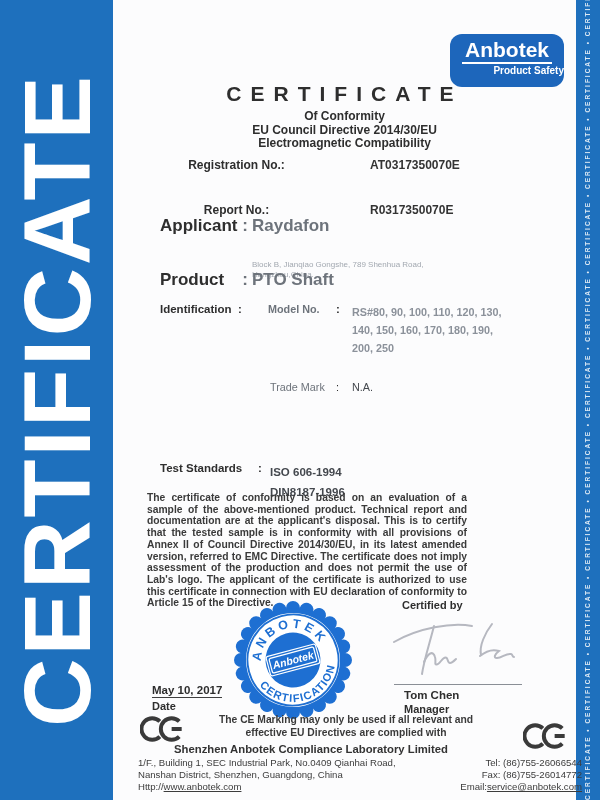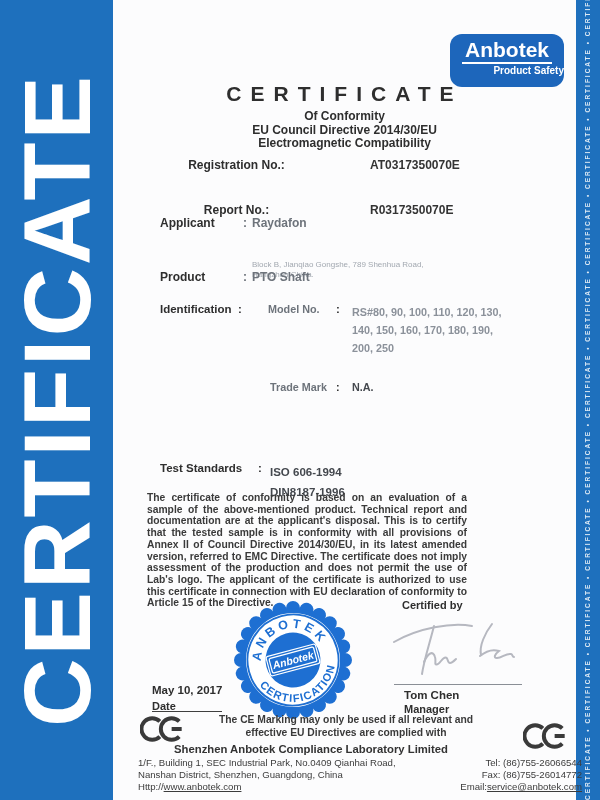--- a/index.html
+++ b/index.html
@@ -33,48 +33,48 @@
   .cert-sub { font-size:12px; font-weight:bold; line-height:13.5px; }
   .cert-sub.first { margin-top:4px; }
 
   .reg-row { position:absolute; left:113px; width:463px; display:flex;
              font-size:12px; font-weight:bold; }
   .reg-row .lbl { width:247px; text-align:center; }
   .reg-row .val { margin-left:10px; color:#333; }
 
   
   .frow { position:absolute; left:160px; display:grid; grid-template-columns:78px 14px auto;
-          font-size:12px; font-weight:bold; }
+          font-size:17px; font-weight:bold; }
   .frow .colon { text-align:center; color:#6d737b; }
   .fval { color:#6d737b; }
   .addr { position:absolute; left:252px; top:236px; font-size:8px; line-height:10px;
           color:#a2a8b0;margin-top:24px; }
   .idrow { position:absolute; left:160px; top:303px; display:grid;
            grid-template-columns:78px 14px 84px 16px auto;
            font-size:11.5px; font-weight:bold; }
   .idrow .model-lbl { padding-left:16px; color:#6d737b; font-size:10.8px; }
   .model-vals { font-size:10.8px; color:#8b919a; line-height:18px; }
   .tmrow { position:absolute; left:270px; top:381px; display:grid;
-           grid-template-columns:66px 16px auto; font-size:10.8px; font-weight:bold; }
+           grid-template-columns:66px 16px auto; font-size:10.8px; font-weight:normal; }
   .tsrow { position:absolute; left:160px; top:462px; display:grid;
            grid-template-columns:98px 12px auto; font-size:11.5px; font-weight:bold; }
   .ts-vals { line-height:20px; color:#44484e; }
 
   .statement { position:absolute; left:147px; top:492px; width:320px;
                font-size:10.3px; font-weight:bold; line-height:11.7px;
                text-align:justify; color:#3a3a3a; }
 
   .certified-label { position:absolute; left:402px; top:599px; font-size:11px; font-weight:bold; }
   .sig-svg { position:absolute; left:388px; top:612px; }
   .sig-line { position:absolute; left:394px; top:684px; width:128px; border-top:1.5px solid #8a8f96; }
   .signer-name { position:absolute; left:404px; top:689px; font-size:11.5px; font-weight:bold; }
   .signer-title { position:absolute; left:404px; top:703px; font-size:11px; font-weight:bold; }
 
   .date-value { position:absolute; left:152px; top:684px; font-size:11.5px; font-weight:bold;
-                border-bottom:1.5px solid #3f3f3f; padding-bottom:15px; }
+                border-bottom:1.5px solid #3f3f3f; padding-bottom:1px; }
   .date-label { position:absolute; left:152px; top:700px; font-size:11px; font-weight:bold; }
 
   .seal-svg { position:absolute; left:233px; top:600px; }
 
   .ce { position:absolute; }
   .ce-left { left:140px; top:712px; }
   .ce-right { left:523px; top:719px; }
 
   .ce-note { position:absolute; left:196px; top:714px; width:300px; text-align:center;
              font-size:10.3px; font-weight:bold; line-height:12.5px; color:#3a3a3a; }

